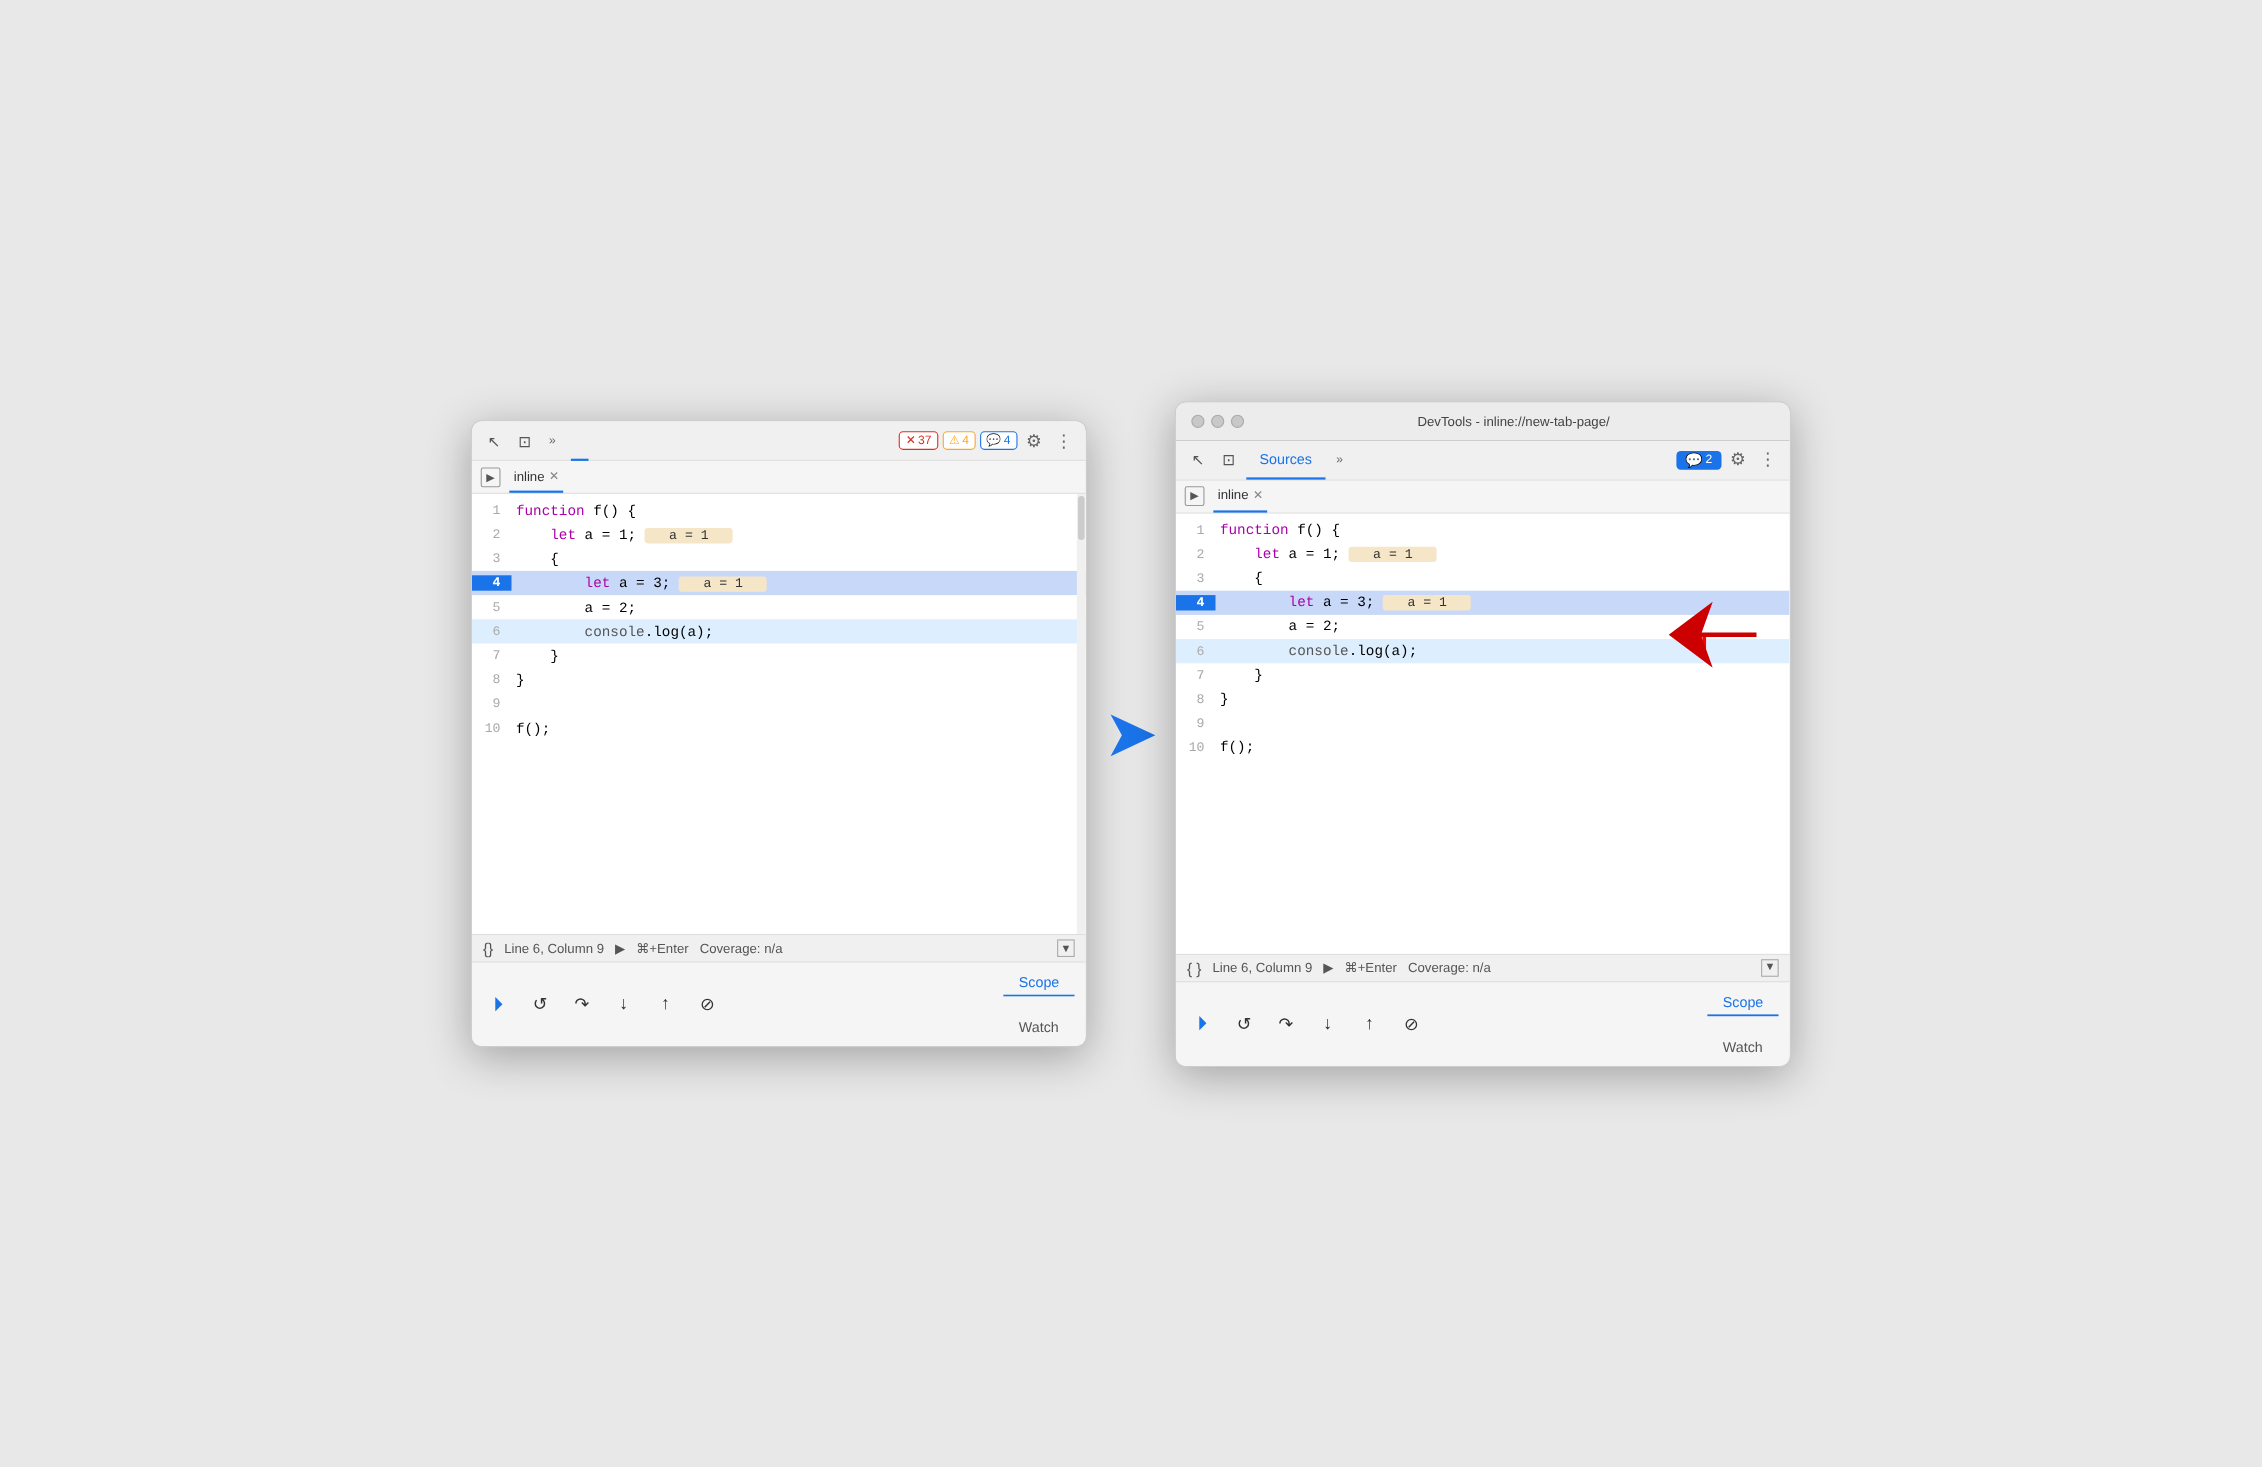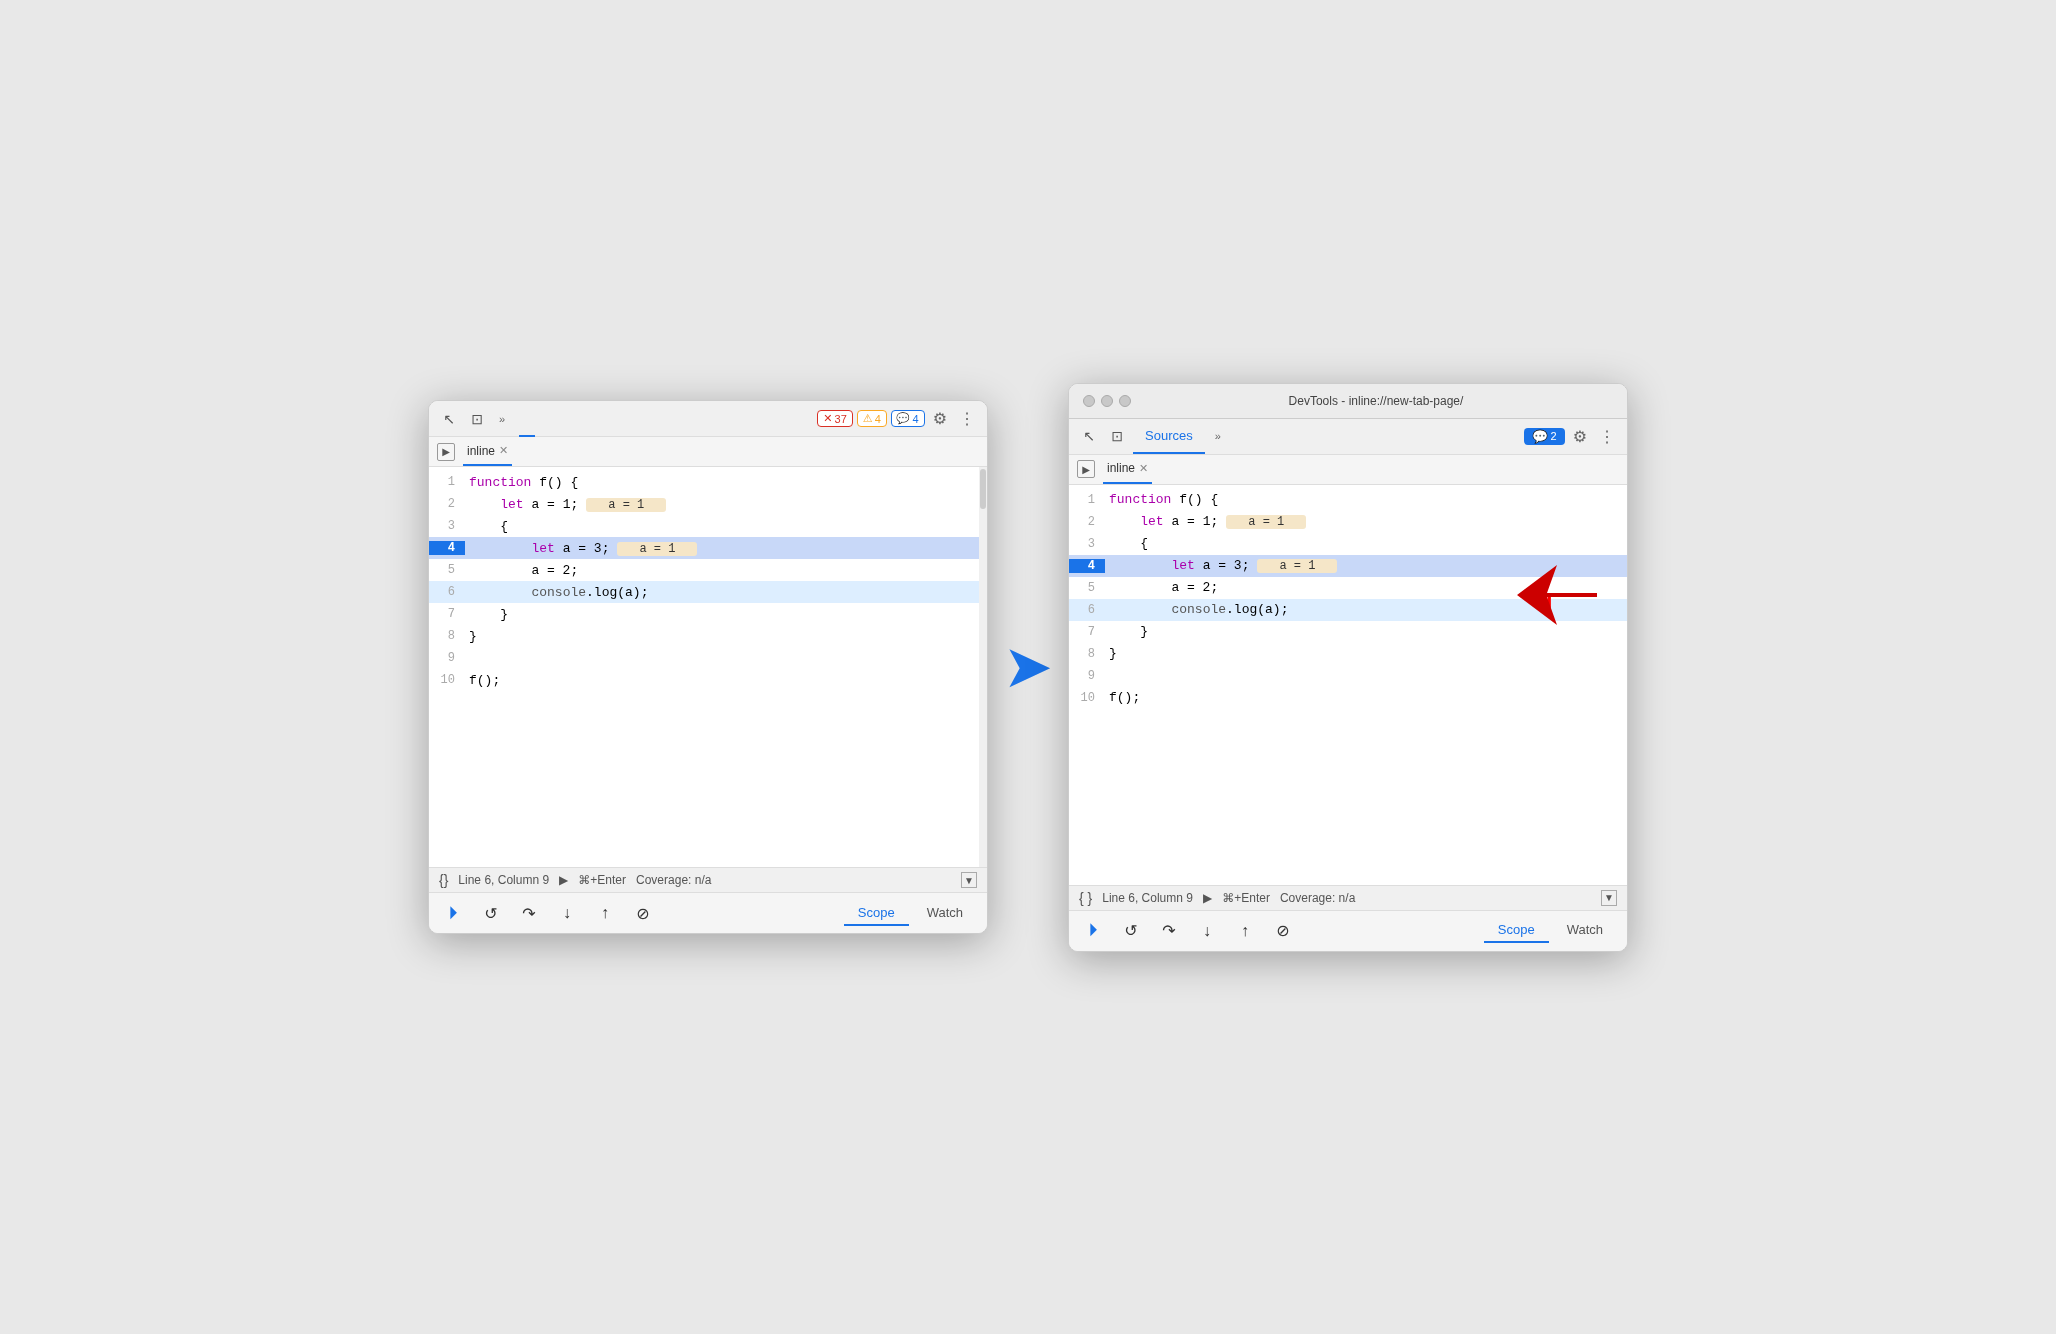--- a/index.html
+++ b/index.html
@@ -238,21 +238,22 @@
       justify-content: center;
       cursor: pointer;
       border-radius: 4px;
       font-size: 16px;
       color: #333;
     }
     .debug-btn.active { color: #1a73e8; }
     .bottom-tabs {
       margin-left: auto;
       display: flex;
-      gap: 4px;
+      gap: 16px;
+      flex-direction: column;
     }
     .bottom-tab {
       padding: 4px 14px;
       font-size: 13px;
       color: #555;
       cursor: pointer;
       border-radius: 4px 4px 0 0;
     }
     .bottom-tab.active {
       color: #1a73e8;

